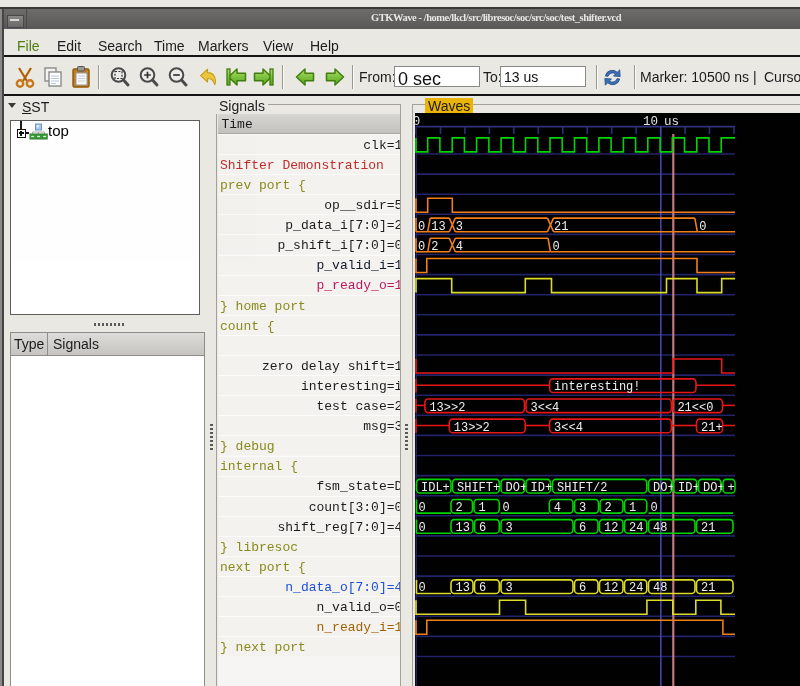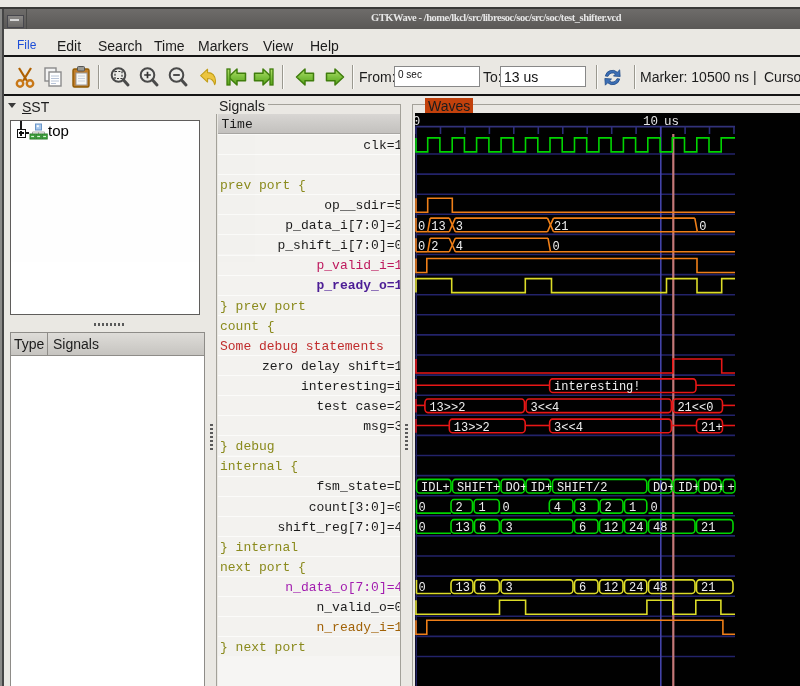--- a/index.html
+++ b/index.html
@@ -10,21 +10,21 @@
 <div class="abs" style="left:0;top:7px;width:800px;height:686px;opacity:0.999;transform:translateZ(0);will-change:transform;">
 
 <div class="abs" style="left:0;top:0;width:800px;height:22px;background:linear-gradient(#6e6c6a,#585654);border-top:2px solid #393937;"></div>
 <div class="abs" style="left:7px;top:8px;width:15px;height:11px;background:linear-gradient(#8a8886,#6a6866);border:1px solid #47474d;"></div>
 <div class="abs" style="left:10px;top:12px;width:9px;height:2px;background:#d8d8d8;"></div>
 <div class="abs" style="left:26px;top:2px;width:1px;height:20px;background:#4a4a48;"></div>
 <div class="abs" style="left:371px;top:5px;color:#e6e6e6;font-size:10.5px;font-weight:bold;font-family:'Liberation Serif',serif;letter-spacing:-0.45px;">GTKWave - /home/lkcl/src/libresoc/soc/src/soc/test_shifter.vcd</div>
 
 <div class="abs" style="left:0;top:22px;width:800px;height:26px;background:#eae8e3;"></div>
 <div class="abs" style="left:0;top:48px;width:800px;height:2px;background:#151515;"></div>
-<div class="abs" style="left:17px;top:31px;font-size:12px;color:#1d4ed8;">File</div>
+<div class="abs" style="left:17px;top:31px;font-size:14px;color:#4d7c0f;">File</div>
 <div class="abs" style="left:57px;top:31px;font-size:14px;color:#1c1c1c;">Edit</div>
 <div class="abs" style="left:98px;top:31px;font-size:14px;color:#1c1c1c;">Search</div>
 <div class="abs" style="left:154px;top:31px;font-size:14px;color:#1c1c1c;">Time</div>
 <div class="abs" style="left:198px;top:31px;font-size:14px;color:#1c1c1c;">Markers</div>
 <div class="abs" style="left:263px;top:31px;font-size:14px;color:#1c1c1c;">View</div>
 <div class="abs" style="left:310px;top:31px;font-size:14px;color:#1c1c1c;">Help</div>
 
 <div class="abs" style="left:0;top:50px;width:800px;height:37px;background:#eae8e3;"></div>
 <div class="abs" style="left:0;top:87px;width:800px;height:2px;background:#141414;"></div>
 <svg style="position:absolute;left:13px;top:58px" width="24" height="24" viewBox="0 0 24 24">
@@ -108,21 +108,21 @@
 <path d="M19.5 13.5 A 7.5 7.5 0 0 1 7 17.5 L4.5 20 L4 13 L11 13.5 L8.8 15.7 A 5 5 0 0 0 16.7 13.2 Z"></path>
 </g>
     </svg>
 <div class="abs" style="left:98px;top:58px;width:1px;height:24px;background:#9a988f;border-right:1px solid #fafaf8;"></div>
 <div class="abs" style="left:282px;top:58px;width:1px;height:24px;background:#9a988f;border-right:1px solid #fafaf8;"></div>
 <div class="abs" style="left:352px;top:58px;width:1px;height:24px;background:#9a988f;border-right:1px solid #fafaf8;"></div>
 <div class="abs" style="left:596px;top:58px;width:1px;height:24px;background:#9a988f;border-right:1px solid #fafaf8;"></div>
 <div class="abs" style="left:634px;top:58px;width:1px;height:24px;background:#9a988f;border-right:1px solid #fafaf8;"></div>
 <div class="abs" style="left:359px;top:62px;font-size:14px;color:#1c1c1c;">From:</div>
 <div class="abs" style="left:394px;top:59px;width:86px;height:21px;background:#fff;border:1px solid #888;box-sizing:border-box;"></div>
-<div class="abs" style="left:398px;top:62px;font-size:10px;color:#111;">0 sec</div>
+<div class="abs" style="left:398px;top:62px;font-size:18px;color:#111;">0 sec</div>
 <div class="abs" style="left:483px;top:62px;font-size:14px;color:#1c1c1c;">To:</div>
 <div class="abs" style="left:500px;top:59px;width:86px;height:21px;background:#fff;border:1px solid #888;box-sizing:border-box;"></div>
 <div class="abs" style="left:504px;top:62px;font-size:14px;color:#111;">13 us</div>
 <div class="abs" style="left:640px;top:62px;font-size:14px;color:#1c1c1c;">Marker: 10500 ns</div>
 <div class="abs" style="left:753px;top:62px;font-size:14px;color:#1c1c1c;">|</div>
 <div class="abs" style="left:764px;top:62px;font-size:14px;color:#1c1c1c;">Cursor</div>
 
 <div class="abs" style="left:0;top:2px;width:2px;height:684px;background:#8a8a88;"></div>
 <div class="abs" style="left:2px;top:2px;width:2px;height:684px;background:#454545;"></div>
 
@@ -162,73 +162,73 @@
 <div class="abs" style="left:215.5px;top:97px;width:185px;height:589px;border:1px solid #a3a199;border-bottom:none;box-sizing:border-box;"></div>
 <div class="abs" style="left:216px;top:91px;background:#eae8e3;padding:0 3px;font-size:14px;color:#1c1c1c;">Signals</div>
 
 <div class="abs" style="left:217.5px;top:107px;width:182px;height:579px;background:#f6f5f3;overflow:hidden;">
   <div class="abs" style="left:0;top:0;width:100%;height:20px;background:linear-gradient(#d8d6d3,#c3c1be);border-bottom:1px solid #a8a6a3;box-sizing:border-box;"></div>
   <div class="mono abs" style="left:4px;top:3px;color:#1c1c1c;">Time</div>
   <div class="abs" style="left:-217.5px;top:-107px;width:800px;height:686px;">
     <div style="position:absolute;left:0;top:126.9px;width:100%;height:20.1px;background:#f3f2ef;border-top:1px solid #fbfbf9;box-sizing:border-box;"></div>
 <div class="mono" style="position:absolute;left:363.3px;top:130.7px;color:#1c1c1c;">clk=1</div>
 <div style="position:absolute;left:0;top:147.0px;width:100%;height:20.1px;background:#f3f2ef;border-top:1px solid #fbfbf9;box-sizing:border-box;"></div>
+<div class="mono" style="position:absolute;left:220px;top:150.8px;color:#c02c2c;">Shifter Demonstration</div>
 <div style="position:absolute;left:0;top:167.1px;width:100%;height:20.1px;background:#f3f2ef;border-top:1px solid #fbfbf9;box-sizing:border-box;"></div>
 <div class="mono" style="position:absolute;left:220px;top:170.9px;color:#8a8a1c;">prev port {</div>
 <div style="position:absolute;left:0;top:187.2px;width:100%;height:20.1px;background:#f3f2ef;border-top:1px solid #fbfbf9;box-sizing:border-box;"></div>
 <div class="mono" style="position:absolute;left:324.3px;top:191.0px;color:#1c1c1c;">op__sdir=5</div>
 <div style="position:absolute;left:0;top:207.3px;width:100%;height:20.1px;background:#f3f2ef;border-top:1px solid #fbfbf9;box-sizing:border-box;"></div>
 <div class="mono" style="position:absolute;left:285.3px;top:211.1px;color:#1c1c1c;">p_data_i[7:0]=2</div>
 <div style="position:absolute;left:0;top:227.4px;width:100%;height:20.1px;background:#f3f2ef;border-top:1px solid #fbfbf9;box-sizing:border-box;"></div>
 <div class="mono" style="position:absolute;left:277.5px;top:231.2px;color:#1c1c1c;">p_shift_i[7:0]=0</div>
 <div style="position:absolute;left:0;top:247.5px;width:100%;height:20.1px;background:#f3f2ef;border-top:1px solid #fbfbf9;box-sizing:border-box;"></div>
-<div class="mono" style="position:absolute;left:316.5px;top:251.3px;color:#be185d;text-align:center;">p_valid_i=1</div>
+<div class="mono" style="position:absolute;left:316.5px;top:251.3px;color:#0f172a;text-align:center;">p_valid_i=1</div>
 <div style="position:absolute;left:0;top:267.6px;width:100%;height:20.1px;background:#f3f2ef;border-top:1px solid #fbfbf9;box-sizing:border-box;"></div>
-<div class="mono" style="position:absolute;left:316.5px;top:271.4px;color:#4c1d95;font-weight:bold;">p_ready_o=1</div>
+<div class="mono" style="position:absolute;left:316.5px;top:271.4px;color:#be185d;">p_ready_o=1</div>
 <div style="position:absolute;left:0;top:287.7px;width:100%;height:20.1px;background:#f3f2ef;border-top:1px solid #fbfbf9;box-sizing:border-box;"></div>
-<div class="mono" style="position:absolute;left:220px;top:291.5px;color:#8a8a1c;">} prev port</div>
+<div class="mono" style="position:absolute;left:220px;top:291.5px;color:#8a8a1c;">} home port</div>
 <div style="position:absolute;left:0;top:307.8px;width:100%;height:20.1px;background:#f3f2ef;border-top:1px solid #fbfbf9;box-sizing:border-box;"></div>
 <div class="mono" style="position:absolute;left:220px;top:311.6px;color:#8a8a1c;">count {</div>
 <div style="position:absolute;left:0;top:327.9px;width:100%;height:20.1px;background:#f3f2ef;border-top:1px solid #fbfbf9;box-sizing:border-box;"></div>
-<div class="mono" style="position:absolute;left:220px;top:331.7px;color:#c02c2c;">Some debug statements</div>
 <div style="position:absolute;left:0;top:348.0px;width:100%;height:20.1px;background:#f3f2ef;border-top:1px solid #fbfbf9;box-sizing:border-box;"></div>
 <div class="mono" style="position:absolute;left:261.9px;top:351.8px;color:#1c1c1c;">zero delay shift=1</div>
 <div style="position:absolute;left:0;top:368.1px;width:100%;height:20.1px;background:#f3f2ef;border-top:1px solid #fbfbf9;box-sizing:border-box;"></div>
 <div class="mono" style="position:absolute;left:300.9px;top:371.9px;color:#1c1c1c;">interesting=i</div>
 <div style="position:absolute;left:0;top:388.2px;width:100%;height:20.1px;background:#f3f2ef;border-top:1px solid #fbfbf9;box-sizing:border-box;"></div>
 <div class="mono" style="position:absolute;left:316.5px;top:392.0px;color:#1c1c1c;">test case=2</div>
 <div style="position:absolute;left:0;top:408.3px;width:100%;height:20.1px;background:#f3f2ef;border-top:1px solid #fbfbf9;box-sizing:border-box;"></div>
 <div class="mono" style="position:absolute;left:363.3px;top:412.1px;color:#1c1c1c;">msg=3</div>
 <div style="position:absolute;left:0;top:428.4px;width:100%;height:20.1px;background:#f3f2ef;border-top:1px solid #fbfbf9;box-sizing:border-box;"></div>
 <div class="mono" style="position:absolute;left:220px;top:432.2px;color:#8a8a1c;">} debug</div>
 <div style="position:absolute;left:0;top:448.5px;width:100%;height:20.1px;background:#f3f2ef;border-top:1px solid #fbfbf9;box-sizing:border-box;"></div>
 <div class="mono" style="position:absolute;left:220px;top:452.3px;color:#8a8a1c;">internal {</div>
 <div style="position:absolute;left:0;top:468.6px;width:100%;height:20.1px;background:#f3f2ef;border-top:1px solid #fbfbf9;box-sizing:border-box;"></div>
 <div class="mono" style="position:absolute;left:316.5px;top:472.4px;color:#1c1c1c;">fsm_state=D</div>
 <div style="position:absolute;left:0;top:488.7px;width:100%;height:20.1px;background:#f3f2ef;border-top:1px solid #fbfbf9;box-sizing:border-box;"></div>
 <div class="mono" style="position:absolute;left:308.7px;top:492.5px;color:#1c1c1c;">count[3:0]=0</div>
 <div style="position:absolute;left:0;top:508.8px;width:100%;height:20.1px;background:#f3f2ef;border-top:1px solid #fbfbf9;box-sizing:border-box;"></div>
 <div class="mono" style="position:absolute;left:277.5px;top:512.6px;color:#1c1c1c;">shift_reg[7:0]=4</div>
 <div style="position:absolute;left:0;top:528.9px;width:100%;height:20.1px;background:#f3f2ef;border-top:1px solid #fbfbf9;box-sizing:border-box;"></div>
-<div class="mono" style="position:absolute;left:220px;top:532.7px;color:#8a8a1c;">} internal</div>
+<div class="mono" style="position:absolute;left:220px;top:532.7px;color:#8a8a1c;">} libresoc</div>
 <div style="position:absolute;left:0;top:549.0px;width:100%;height:20.1px;background:#f3f2ef;border-top:1px solid #fbfbf9;box-sizing:border-box;"></div>
 <div class="mono" style="position:absolute;left:220px;top:552.8px;color:#8a8a1c;">next port {</div>
 <div style="position:absolute;left:0;top:569.1px;width:100%;height:20.1px;background:#f3f2ef;border-top:1px solid #fbfbf9;box-sizing:border-box;"></div>
-<div class="mono" style="position:absolute;left:285.3px;top:572.9px;color:#a21caf;">n_data_o[7:0]=4</div>
+<div class="mono" style="position:absolute;left:285.3px;top:572.9px;color:#1d4ed8;">n_data_o[7:0]=4</div>
 <div style="position:absolute;left:0;top:589.2px;width:100%;height:20.1px;background:#f3f2ef;border-top:1px solid #fbfbf9;box-sizing:border-box;"></div>
 <div class="mono" style="position:absolute;left:316.5px;top:593.0px;color:#1c1c1c;">n_valid_o=0</div>
 <div style="position:absolute;left:0;top:609.3px;width:100%;height:20.1px;background:#f3f2ef;border-top:1px solid #fbfbf9;box-sizing:border-box;"></div>
 <div class="mono" style="position:absolute;left:316.5px;top:613.1px;color:#a16207;">n_ready_i=1</div>
 <div style="position:absolute;left:0;top:629.4px;width:100%;height:20.1px;background:#f3f2ef;border-top:1px solid #fbfbf9;box-sizing:border-box;"></div>
 <div class="mono" style="position:absolute;left:220px;top:633.2px;color:#8a8a1c;">} next port</div>
   </div>
 </div>
 
 <div class="abs" style="left:412px;top:97px;width:388px;height:589px;border:1px solid #a3a199;border-right:none;border-bottom:none;box-sizing:border-box;"></div>
-<div class="abs" style="left:425px;top:91px;background:#c2410c;padding:0 3px;font-size:14px;color:#1c1c1c;">Waves</div>
+<div class="abs" style="left:425px;top:91px;background:#eab308;padding:0 3px;font-size:14px;color:#1c1c1c;">Waves</div>
 
 <div class="abs" style="left:414.5px;top:106px;width:385.5px;height:580px;background:#000;overflow:hidden;">
 <svg width="385.5" height="580" viewBox="414.5 106 385.5 580" style="position:absolute;left:0;top:0;">
 <line x1="415.0" y1="147.0" x2="734.5" y2="147.0" stroke="#23236a" stroke-width="1.6" stroke-linecap="butt"></line>
 <line x1="415.0" y1="167.1" x2="734.5" y2="167.1" stroke="#23236a" stroke-width="1.6" stroke-linecap="butt"></line>
 <line x1="415.0" y1="187.2" x2="734.5" y2="187.2" stroke="#23236a" stroke-width="1.6" stroke-linecap="butt"></line>
 <line x1="415.0" y1="207.3" x2="734.5" y2="207.3" stroke="#23236a" stroke-width="1.6" stroke-linecap="butt"></line>
 <line x1="415.0" y1="227.4" x2="734.5" y2="227.4" stroke="#23236a" stroke-width="1.6" stroke-linecap="butt"></line>
 <line x1="415.0" y1="247.5" x2="734.5" y2="247.5" stroke="#23236a" stroke-width="1.6" stroke-linecap="butt"></line>
 <line x1="415.0" y1="267.6" x2="734.5" y2="267.6" stroke="#23236a" stroke-width="1.6" stroke-linecap="butt"></line>

